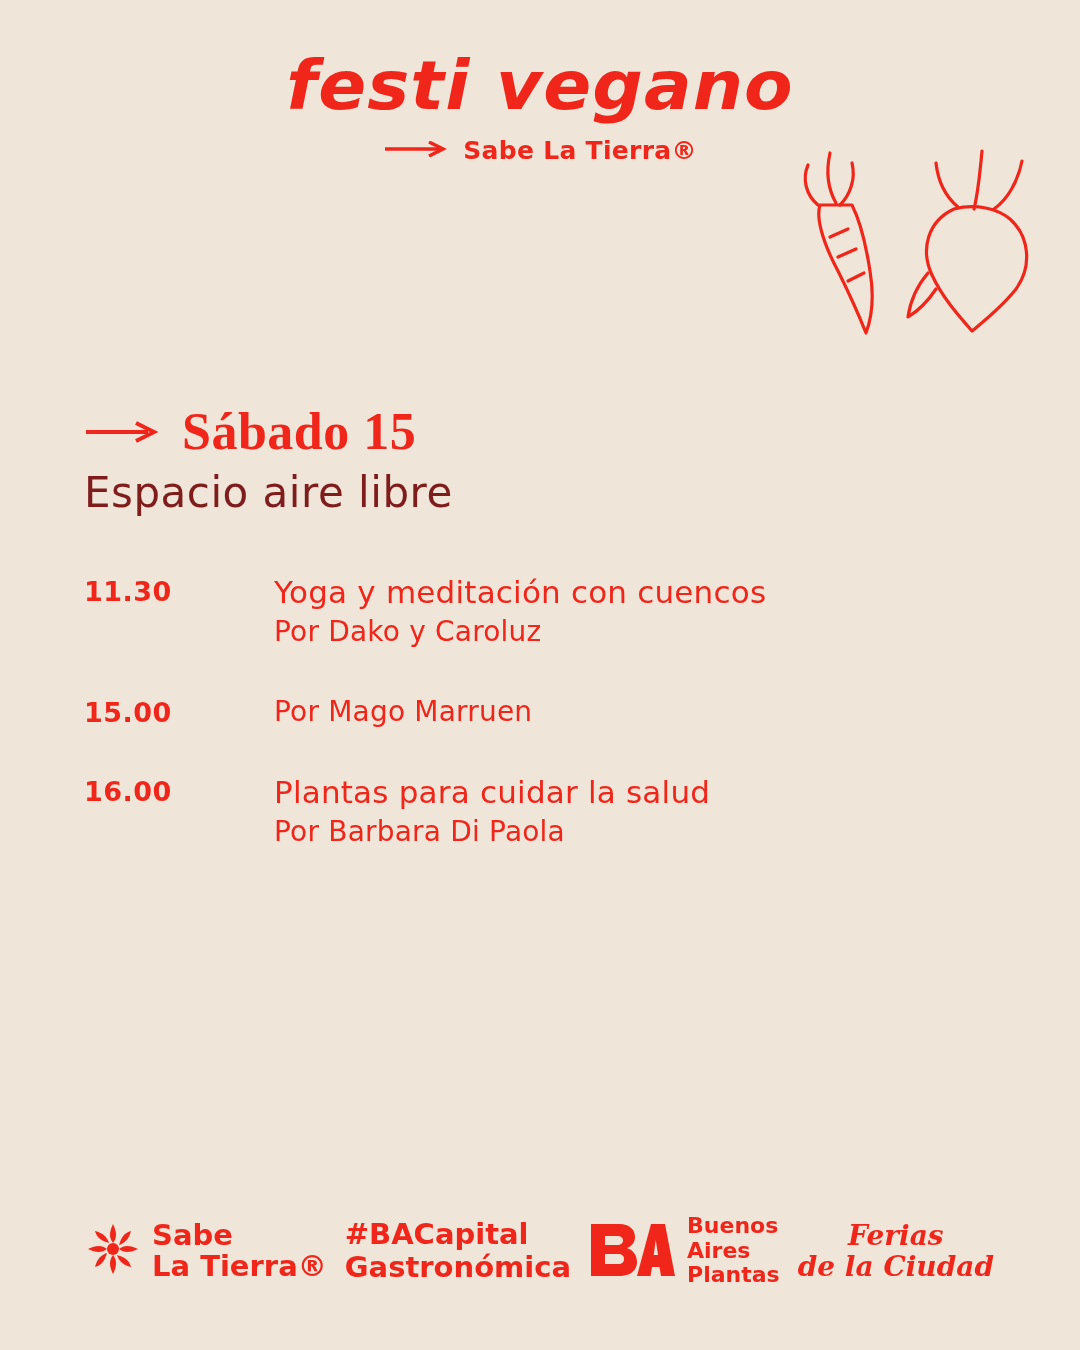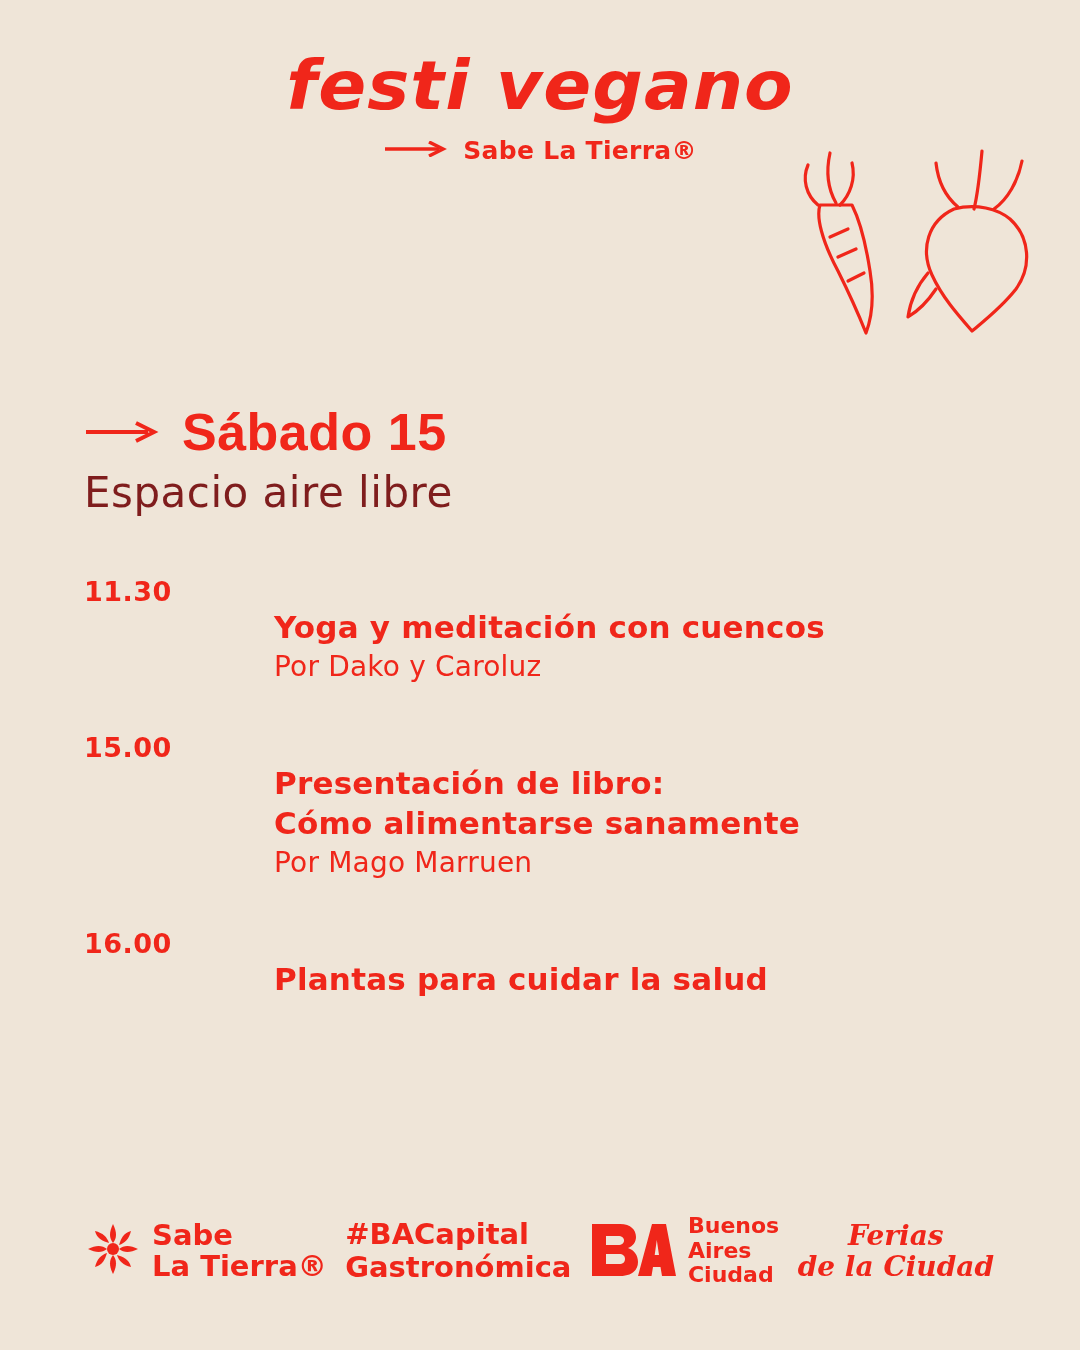--- a/index.html
+++ b/index.html
@@ -81,21 +81,21 @@
     display: flex;
     align-items: center;
     gap: 22px;
   }
   .day-arrow {
     display: inline-block;
     line-height: 0;
   }
   .day-title {
     color: #F0261A;
-    font-family: Liberation Sans, sans-serif;
+    font-family: Liberation Serif, serif;
     font-weight: 700;
     font-size: 52px;
     letter-spacing: 0.5px;
     line-height: 1.05;
   }
   .day-subtitle {
     color: #7f1d1d;
     font-family: "DejaVu Sans", sans-serif;
     font-weight: 400;
     font-size: 42px;
@@ -125,26 +125,25 @@
     width: 190px;
     flex: 0 0 190px;
     padding-top: 4px;
   }
   .sched-body {
     flex: 1 1 auto;
   }
   .sched-title {
     color: #F0261A;
     font-family: "DejaVu Sans", sans-serif;
-    font-weight: 700;
+    font-weight: 400;
     font-size: 31px;
     letter-spacing: 0.2px;
     line-height: 1.32;
     white-space: pre-line;
-    margin-top: 35px;
   }
   .sched-by {
     color: #F0261A;
     font-family: "DejaVu Sans", sans-serif;
     font-weight: 400;
     font-size: 28px;
     letter-spacing: 0.2px;
     margin-top: 2px;
     line-height: 1.2;
   }
@@ -268,30 +267,29 @@
       <div class="sched-time">11.30</div>
       <div class="sched-body">
         <div class="sched-title">Yoga y meditación con cuencos</div>
         <div class="sched-by">Por Dako y Caroluz</div>
       </div>
     </div>
 
     <div class="sched-row">
       <div class="sched-time">15.00</div>
       <div class="sched-body">
-        <div class="sched-title">Presentación de libro:
-Cómo alimentarse sanamente</div>
         <div class="sched-by">Por Mago Marruen</div>
       </div>
     </div>
 
     <div class="sched-row">
       <div class="sched-time">16.00</div>
       <div class="sched-body">
         <div class="sched-title">Plantas para cuidar la salud</div>
+        <div class="sched-by">Por Barbara Di Paola</div>
       </div>
     </div>
 
   </div>
 
   <div class="footer">
 
     <div class="logo logo-sabe">
       <span>
         <svg width="54" height="54" viewBox="0 0 54 54" aria-hidden="true">
@@ -321,21 +319,21 @@
       <span>
         <svg width="86" height="58" viewBox="0 0 86 58" aria-hidden="true">
           <g fill="#F0261A">
             <path d="M2 4 H30 C41 4 46 10 46 17 C46 22 43 26 38 28 C44 30 48 35 48 42 C48 50 42 56 30 56 H2 Z M16 16 V25 H28 C32 25 34 23 34 20.5 C34 18 32 16 28 16 Z M16 34 V44 H29 C33 44 35 42 35 39 C35 36 33 34 29 34 Z"></path>
             <path d="M62 4 H76 L86 56 H72 L70.5 47 H63 L61.5 56 H48 Z M66.8 20 L64.7 35 H69 Z"></path>
           </g>
         </svg>
       </span>
       <span class="logo-ba-text">Buenos
 Aires
-Ciudad</span>
+Plantas</span>
     </div>
 
     <div class="logo">
       <span class="logo-ferias">Ferias
 de la Ciudad</span>
     </div>
 
   </div>
 
 </div>

